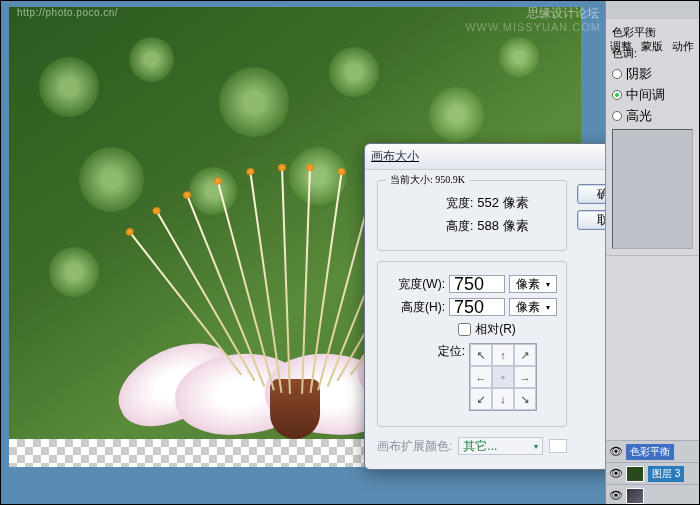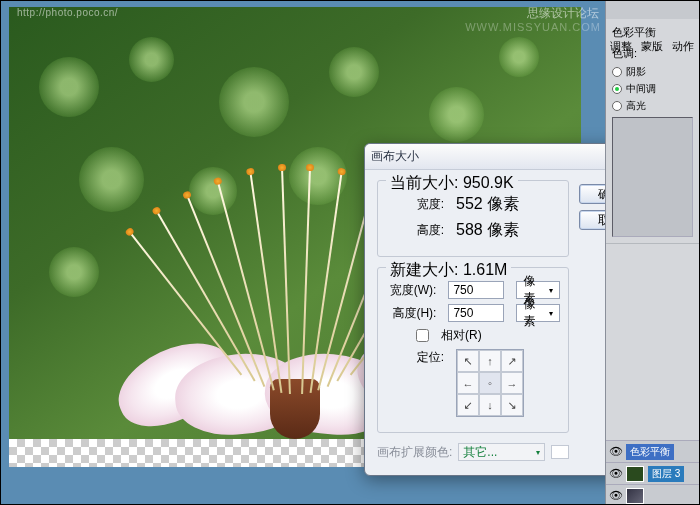--- a/index.html
+++ b/index.html
@@ -22,49 +22,49 @@
   linear-gradient(45deg, #ccc 25%, transparent 25%), linear-gradient(-45deg, #ccc 25%, transparent 25%),
   linear-gradient(45deg, transparent 75%, #ccc 75%), linear-gradient(-45deg, transparent 75%, #ccc 75%);
   background-size: 16px 16px; background-position: 0 0, 0 8px, 8px -8px, -8px 0; background-color: #fff; }
 
 .watermark-logo { position: absolute; left: 16px; top: 6px; color: rgba(255,255,255,0.54); font-size: 18px; font-weight: bold; letter-spacing: 1px; }
 .watermark-logo small { font-size: 10px; font-weight: normal; display: block; letter-spacing: 0.5px; }
 .watermark-top { position: absolute; right: 100px; top: 4px; color: rgba(255,255,255,0.55); font-size: 12px; }
 .watermark-url { position: absolute; right: 98px; top: 20px; color: rgba(255,255,255,0.3); font-size: 11px; letter-spacing: 1px; }
 
 .dialog { position: absolute; left: 363px; top: 142px; width: 290px; background: #eceff4; border: 1px solid #6a7688; border-radius: 6px; box-shadow: 0 4px 18px rgba(0,0,0,0.4); font-size: 12px; }
-.titlebar { height: 26px; background: linear-gradient(180deg, #fcfcfc, #e2e6ef); border-bottom: 1px solid #c6ccd8; border-radius: 6px 6px 0 0; display: flex; align-items: center; padding: 0 6px; }
+.titlebar { height: 26px; background: linear-gradient(180deg, #fcfcfc, #e2e6ef); border-bottom: 1px solid #c6ccd8; border-radius: 6px 6px 0 0; display: flex; align-items: center; padding: 0 6px; text-decoration: underline; }
 .titlebar .title { color: #2a3344; flex: 1; font-size: 12px; }
 .close-btn { width: 40px; height: 16px; background: linear-gradient(180deg, #e78, #c34); border: 1px solid #923; border-radius: 3px; color: #fff; display: flex; align-items: center; justify-content: center; font-size: 10px; }
 .dlg-body { padding: 10px 12px 14px; display: flex; gap: 10px; }
 .dlg-left { flex: 1; }
 .dlg-right { width: 64px; display: flex; flex-direction: column; gap: 6px; padding-top: 4px; }
 .ps-btn { height: 20px; font-size: 12px; background: linear-gradient(180deg, #fff, #dce4f0); border: 1px solid #7a8aa8; border-radius: 3px; box-shadow: 0 0 0 1px #c6d5ec inset; text-align: center; line-height: 18px; }
 .fieldset { border: 1px solid #c3c9d4; border-radius: 3px; padding: 8px 8px 10px; margin-bottom: 10px; position: relative; }
-.fieldset .legend { position: absolute; top: -8px; left: 8px; background: #eceff4; padding: 0 4px; font-size: 16px; }
-.row { display: flex; align-items: center; margin: 5px 0; gap: 12px; }
+.fieldset .legend { position: absolute; top: -8px; left: 8px; background: #eceff4; padding: 0 4px; font-size: 10px; font-family: Liberation Serif, serif; }
+.row { display: flex; align-items: center; margin: 5px 0; gap: 4px; justify-content: center; }
 .row .label { width: 58px; text-align: right; font-size: 12px; }
-.row .value { font-size: 16px; }
-.text-input { width: 56px; height: 18px; border: 1px solid #9aa4b8; background: #fff; font-size: 12px; padding: 0 4px; }
+.row .value { font-size: 13px; }
+.text-input { width: 56px; height: 18px; border: 1px solid #9aa4b8; background: #fff; font-size: 18px; padding: 0 4px; }
 .sel { height: 18px; font-size: 12px; border: 1px solid #9aa4b8; background: #fff; padding: 0 6px; display: flex; align-items: center; gap: 6px; }
 .sel::after { content: "▾"; font-size: 8px; }
 .anchor-grid { display: grid; grid-template-columns: repeat(3, 22px); grid-template-rows: repeat(3, 22px); gap: 0; border: 1px solid #9aa4b8; }
 .anchor-grid div { border: 1px solid #c3c9d4; background: #f6f7fa; display: flex; align-items: center; justify-content: center; font-size: 11px; color: #444; }
 .anchor-grid .center { background: #e1e5ef; }
 .ext-row { display: flex; align-items: center; gap: 6px; font-size: 12px; color: #8a8f9a; margin-top: 6px; }
 .ext-sel { flex: 1; height: 18px; border: 1px solid #c3c9d4; background: #f2f3f6; display: flex; align-items: center; padding: 0 4px; color: #15803d; }
 .ext-sel::after { content: "▾"; margin-left: auto; font-size: 8px; }
 .swatch { width: 18px; height: 14px; border: 1px solid #c3c9d4; background: #fff; }
 
 .panels { position: absolute; right: 0; top: 0; width: 94px; height: 505px; background: #d5d7db; border-left: 1px solid #8a8f9a; font-size: 11px; }
 .tabrow { display: flex; height: 18px; background: #c6c9ce; }
 .tabrow div { flex: 1; text-align: center; line-height: 18px; border-right: 1px solid #000000; margin-top: 36px; }
 .tabrow .active { background: #d5d7db; }
 .panel-sec { padding: 6px 6px; border-bottom: 1px solid #b5b9be; }
-.radio-row { display: flex; align-items: center; gap: 4px; margin: 3px 0; font-size: 10px; }
+.radio-row { display: flex; align-items: center; gap: 4px; margin: 3px 0; font-size: 13px; }
 .radio { width: 10px; height: 10px; border-radius: 50%; border: 1px solid #666; background: #fff; display: inline-block; }
 .radio.checked::after { content: ""; display: block; width: 4px; height: 4px; background: #2c4; border-radius: 50%; margin: 2px; }
 .scroll-area { height: 120px; background: #bfc2c8; margin-top: 4px; border: 1px inset #aab; }
 .panel-footer { position: absolute; bottom: 0; left: 0; right: 0; }
 .layer-row { display: flex; align-items: center; height: 22px; background: #c8cbd0; border-top: 1px solid #aab; padding: 0 4px; gap: 4px; }
 .eye { width: 12px; height: 12px; display: flex; align-items: center; justify-content: center; }
 .tag-blue { background: #3e6fc4; color: #fff; padding: 1px 4px; font-size: 10px; }
 .tag-orange { background: #2a7bbc; color: #fff; padding: 1px 4px; font-size: 10px; }
 .thumb { width: 18px; height: 16px; background: #2a4a1e; border: 1px solid #fff; }
 .thumb2 { width: 18px; height: 16px; background: linear-gradient(135deg,#334,#667); border: 1px solid #fff; }
@@ -132,21 +132,20 @@
           <span class="label">宽度:</span>
           <span class="value">552 像素</span>
         </div>
         <div class="row">
           <span class="label">高度:</span>
           <span class="value">588 像素</span>
         </div>
       </div>
 
       <div class="fieldset">
-        <div class="legend">新建大小: 1.61M</div>
         <div class="row">
           <span class="label">宽度(W):</span>
           <input class="text-input" value="750" style="">
           <div class="sel">
               <span>像素</span>
             </div>
         </div>
         <div class="row">
           <span class="label">高度(H):</span>
           <input class="text-input" value="750" style="">

